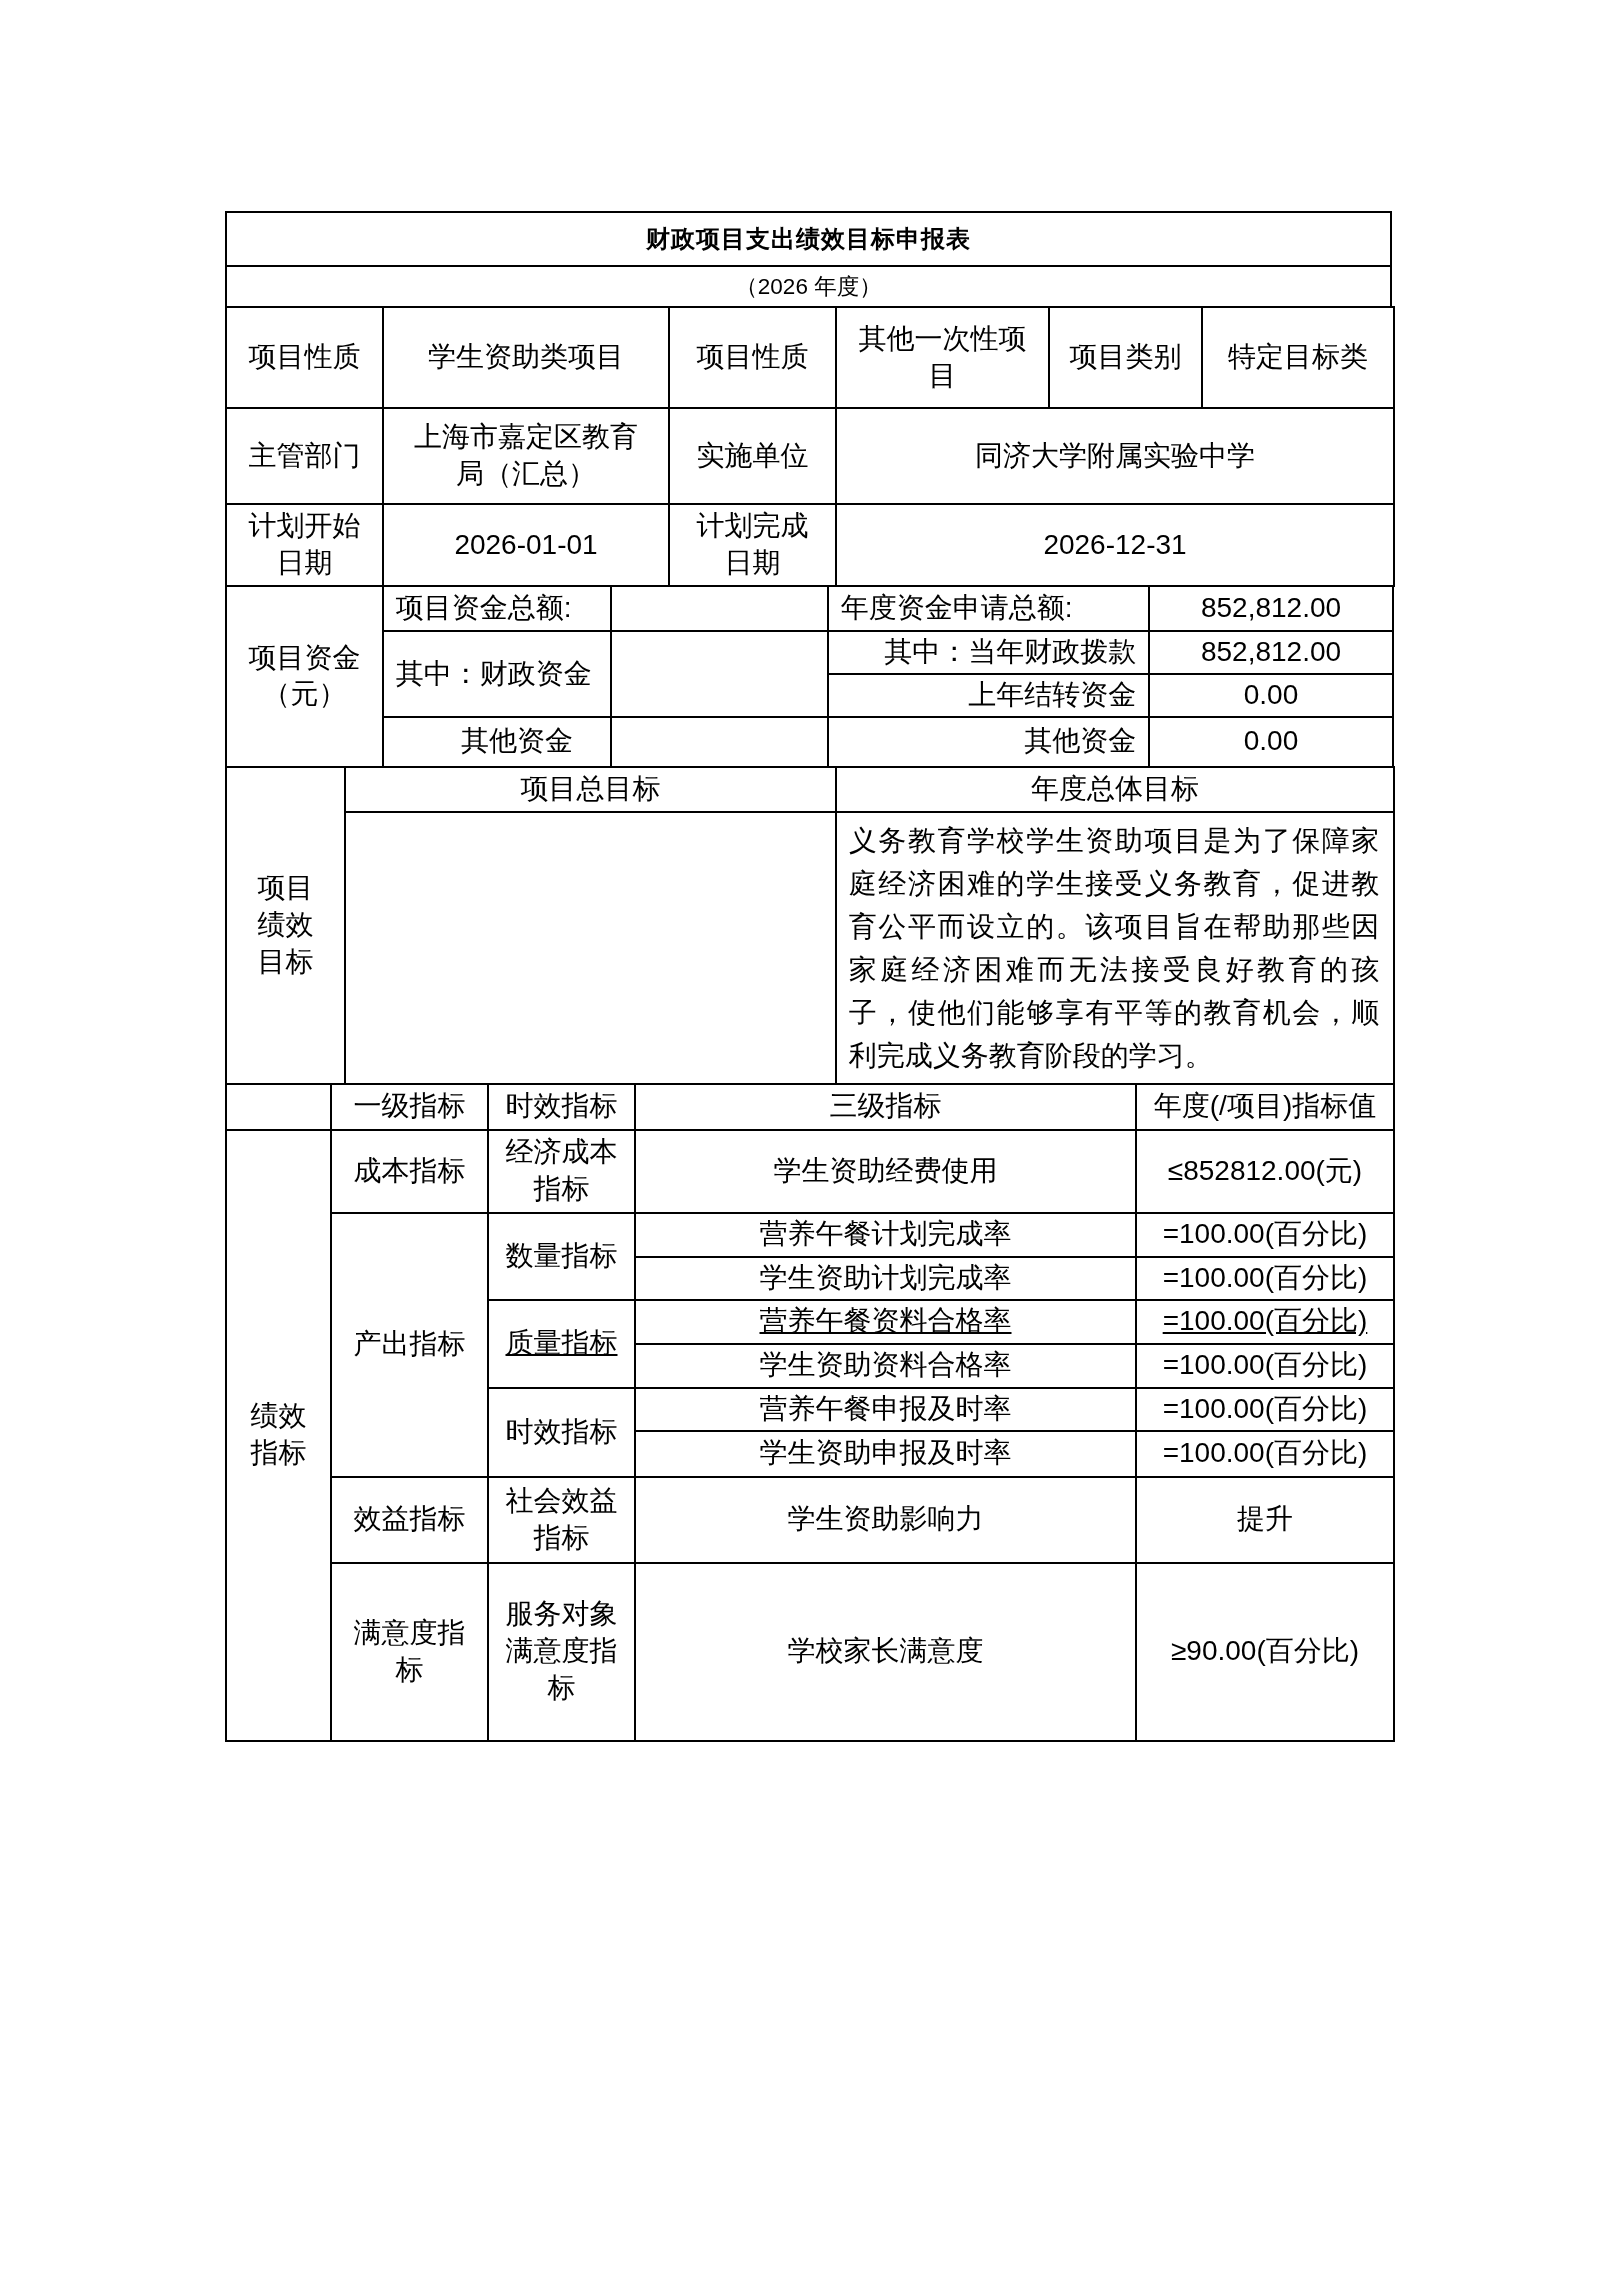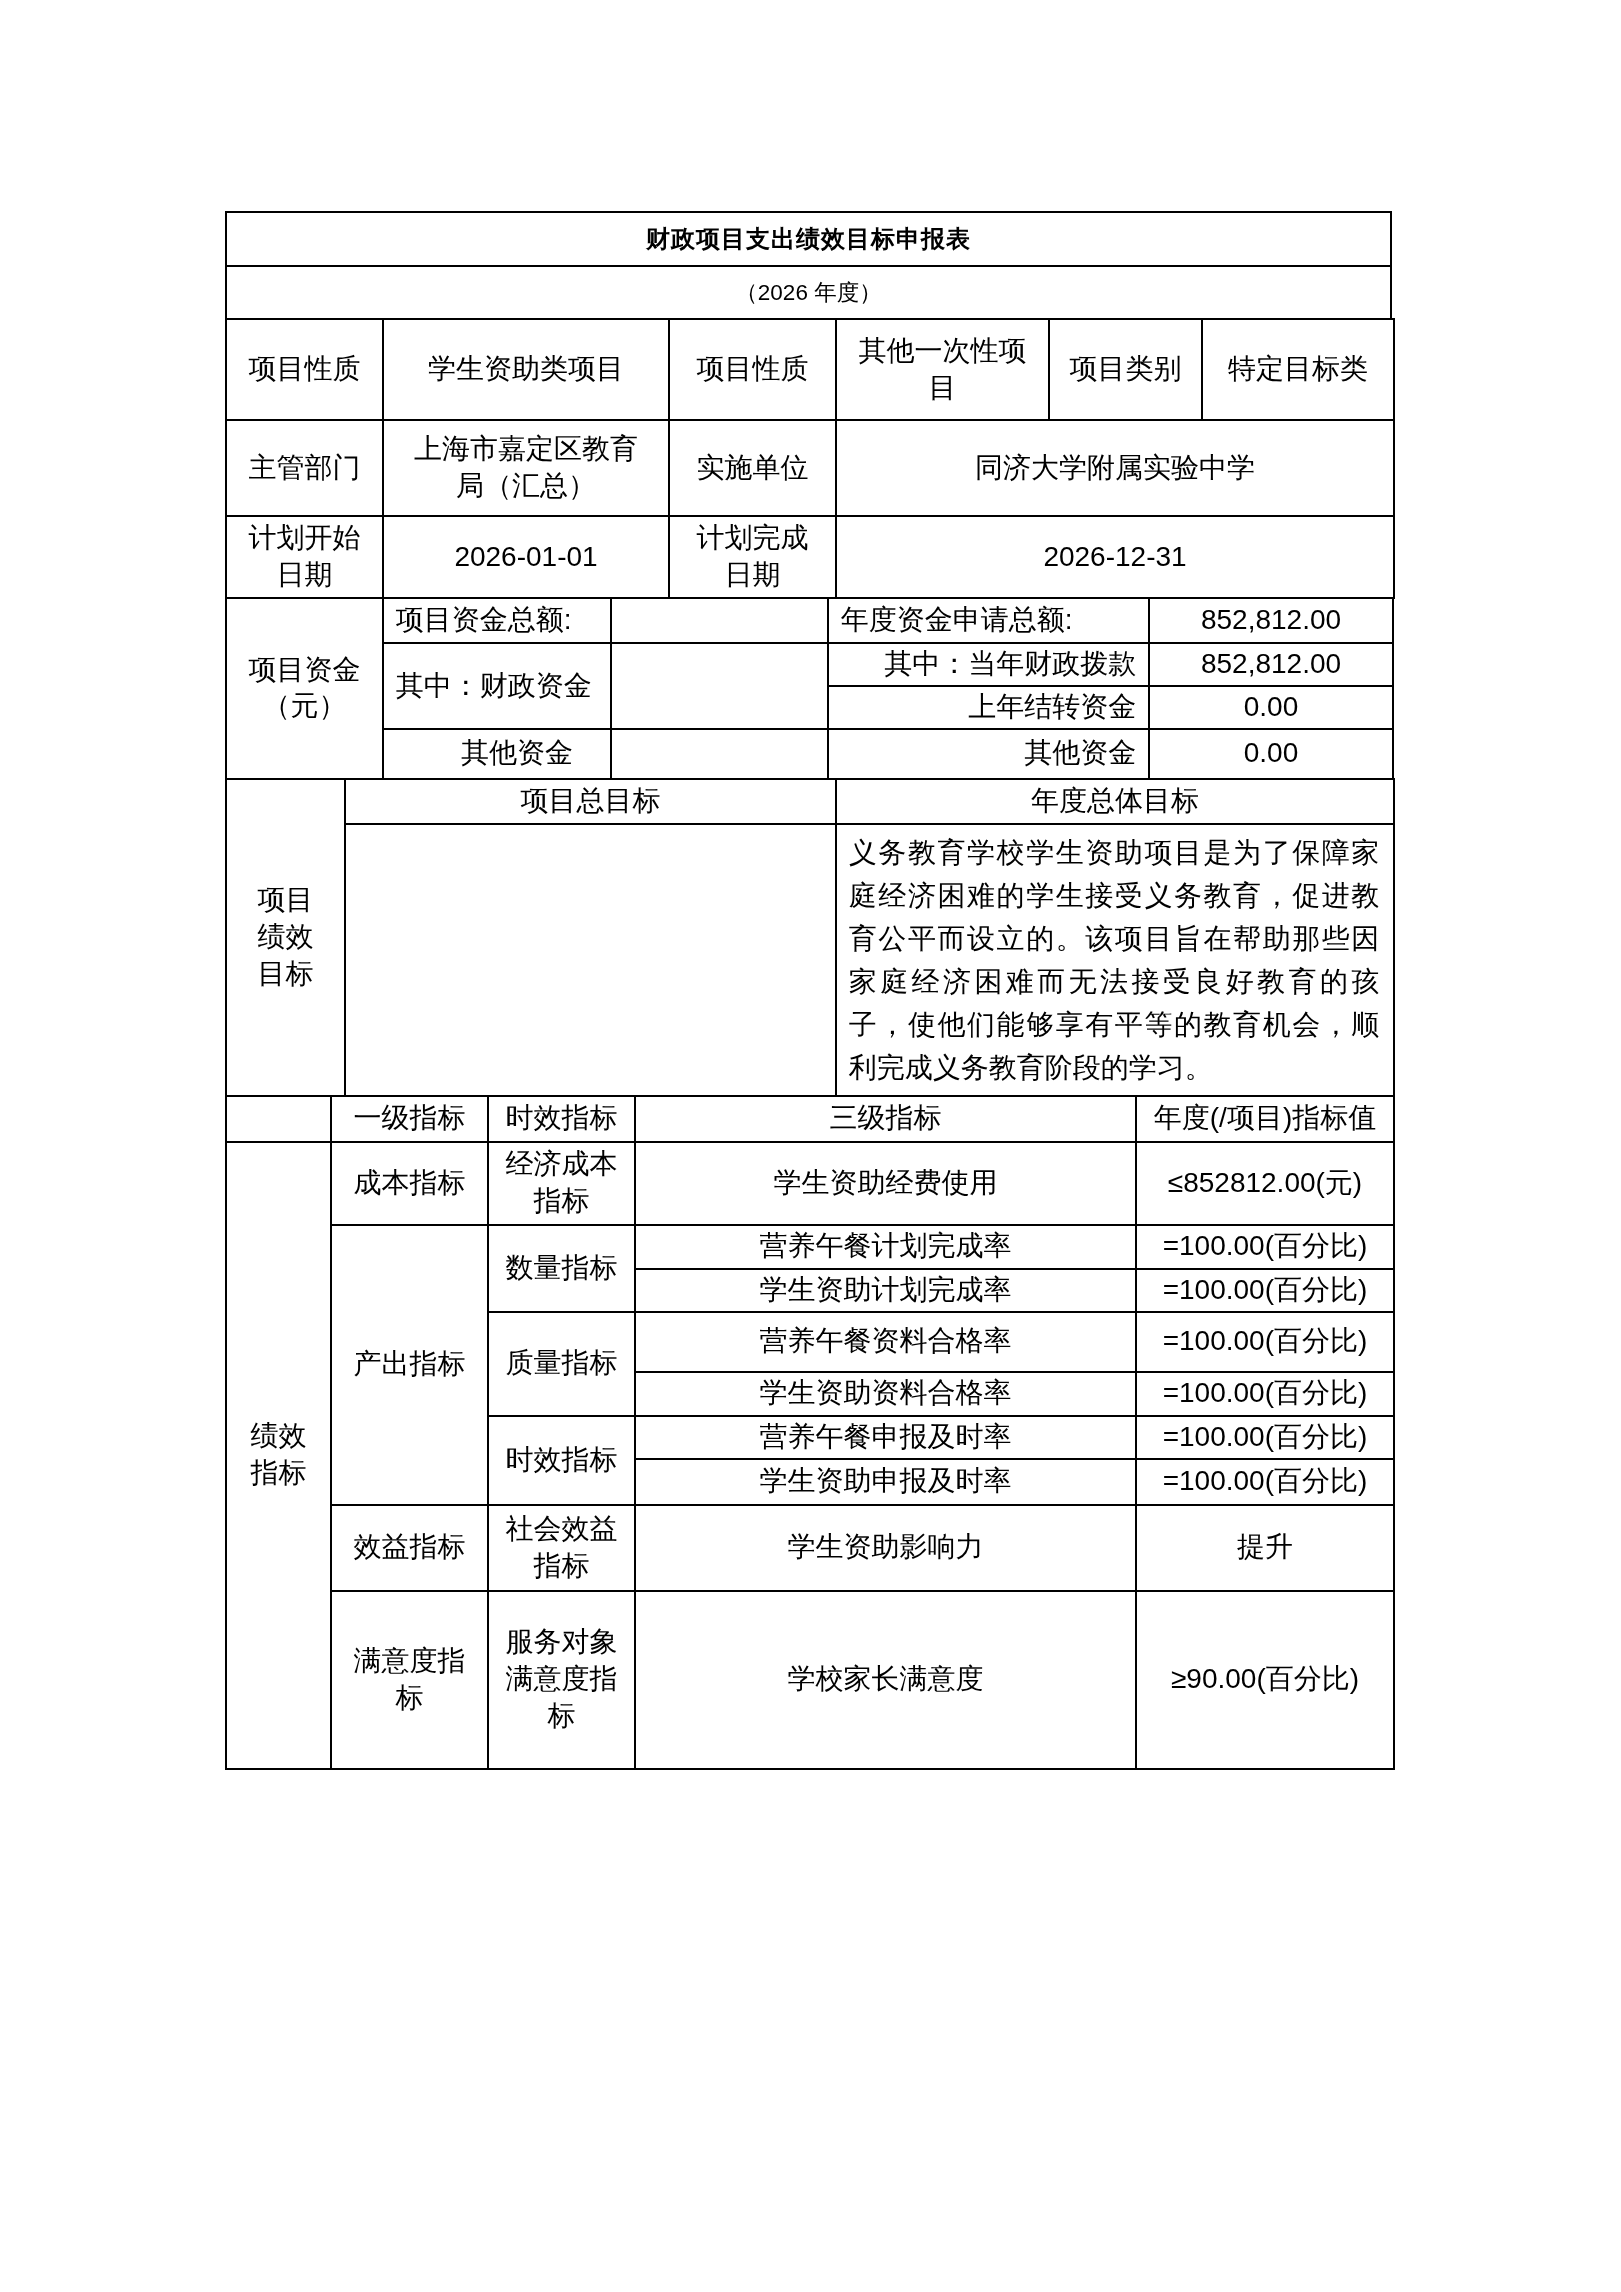--- a/index.html
+++ b/index.html
@@ -65,21 +65,21 @@
   <table class="sec">
     <tbody>
         <tr style="height:54px;">
       <td class="title-cell">财政项目支出绩效目标申报表</td>
     </tr>
   </tbody>
     </table>
 
   <table class="sec">
     <tbody>
-        <tr style="height:53px;">
+        <tr style="height:41px;">
       <td class="subtitle-cell">（2026 年度）</td>
     </tr>
   </tbody>
     </table>
 
   <table class="sec">
     <colgroup>
       <col style="width:157px">
         <col style="width:286px">
         <col style="width:167px">
@@ -222,21 +222,21 @@
     <tr style="height:44px;">
       <td rowspan="6">产出指标</td>
       <td rowspan="2">数量指标</td>
       <td>营养午餐计划完成率</td>
       <td>=100.00(百分比)</td>
     </tr>
     <tr style="height:42px;">
       <td>学生资助计划完成率</td>
       <td>=100.00(百分比)</td>
     </tr>
-    <tr style="height:60px;">
+    <tr style="height:44px;text-decoration:underline;">
       <td rowspan="2">质量指标</td>
       <td>营养午餐资料合格率</td>
       <td>=100.00(百分比)</td>
     </tr>
     <tr style="height:44px;">
       <td>学生资助资料合格率</td>
       <td>=100.00(百分比)</td>
     </tr>
     <tr style="height:42px;">
       <td rowspan="2">时效指标</td>

